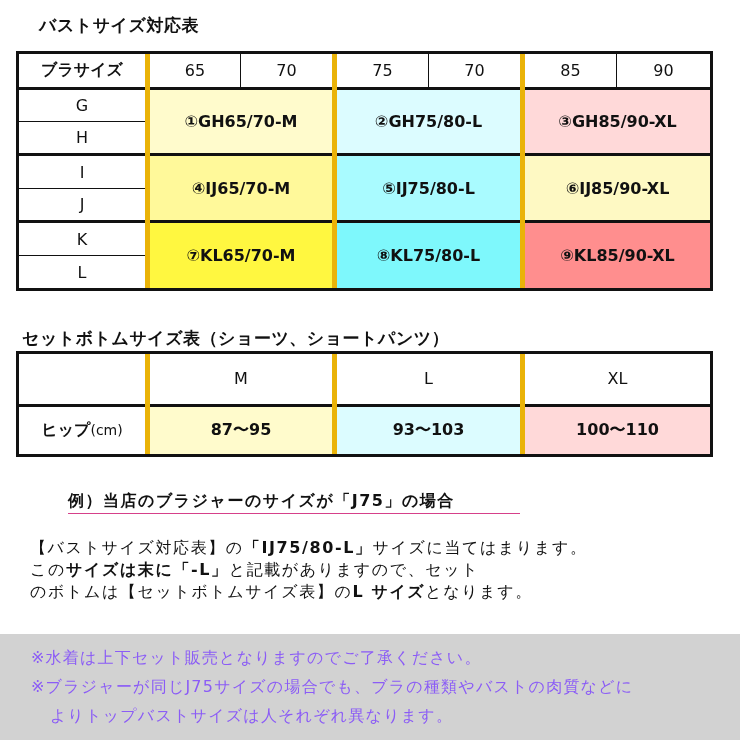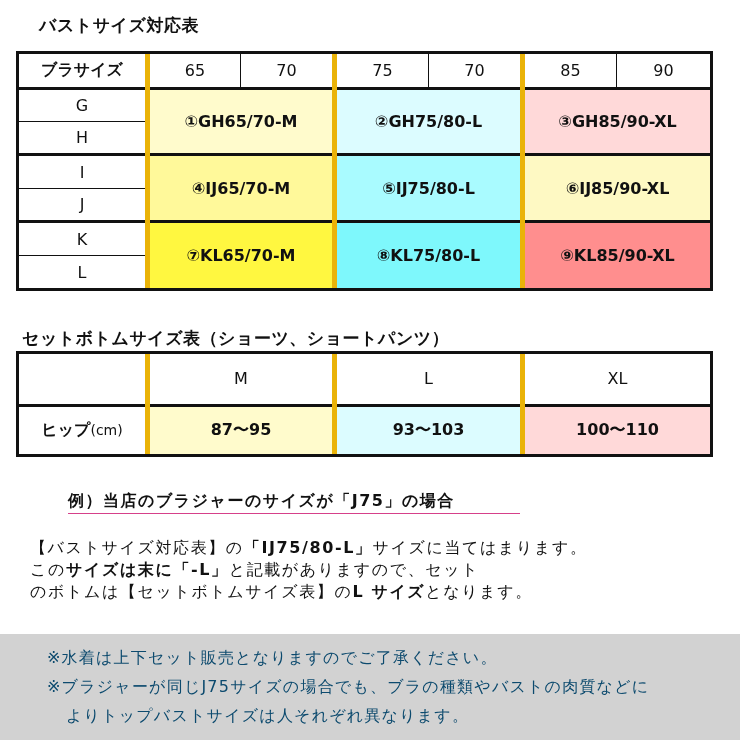--- a/index.html
+++ b/index.html
@@ -22,21 +22,21 @@
   .c-b1 { background:#dcfcff; }
   .c-b2 { background:#a9fbff; }
   .c-b3 { background:#7ef8fc;margin-top:32px; }
   .c-r1 { background:#ffd9d9; }
   .c-r2 { background:#fef9c3; }
   .c-r3 { background:#ff8e8e; }
   .ex-head { left:28px; top:491px; font-weight:bold; font-size:16px; letter-spacing:1.5px; white-space:nowrap;
              padding-bottom:1px; border-bottom:1.5px solid #d6408a; width:452px;margin-left:40px; }
   .para { left:30px; font-size:16px; letter-spacing:1.6px; white-space:nowrap; line-height:22px; }
   .note-box { left:0; top:634px; width:740px; height:106px; background:#d2d2d2; }
-  .note { left:31px; font-size:16px; letter-spacing:1.2px; white-space:nowrap; color:#0c4a6e;margin-left:16px; }
+  .note { left:31px; font-size:16px; letter-spacing:1.2px; white-space:nowrap; color:#8b5cf6; }
   .small { font-size:14px; font-weight:normal; }
 </style>
 </head>
 <body>
 
 <div class="abs title" style="left:22px; top:14px;margin-left:17px;">バストサイズ対応表</div>
 
 <table class="grid outer" style="left:18px; top:53px; width:692px; height:235px;">
   <colgroup>
     <col style="width:129px">

